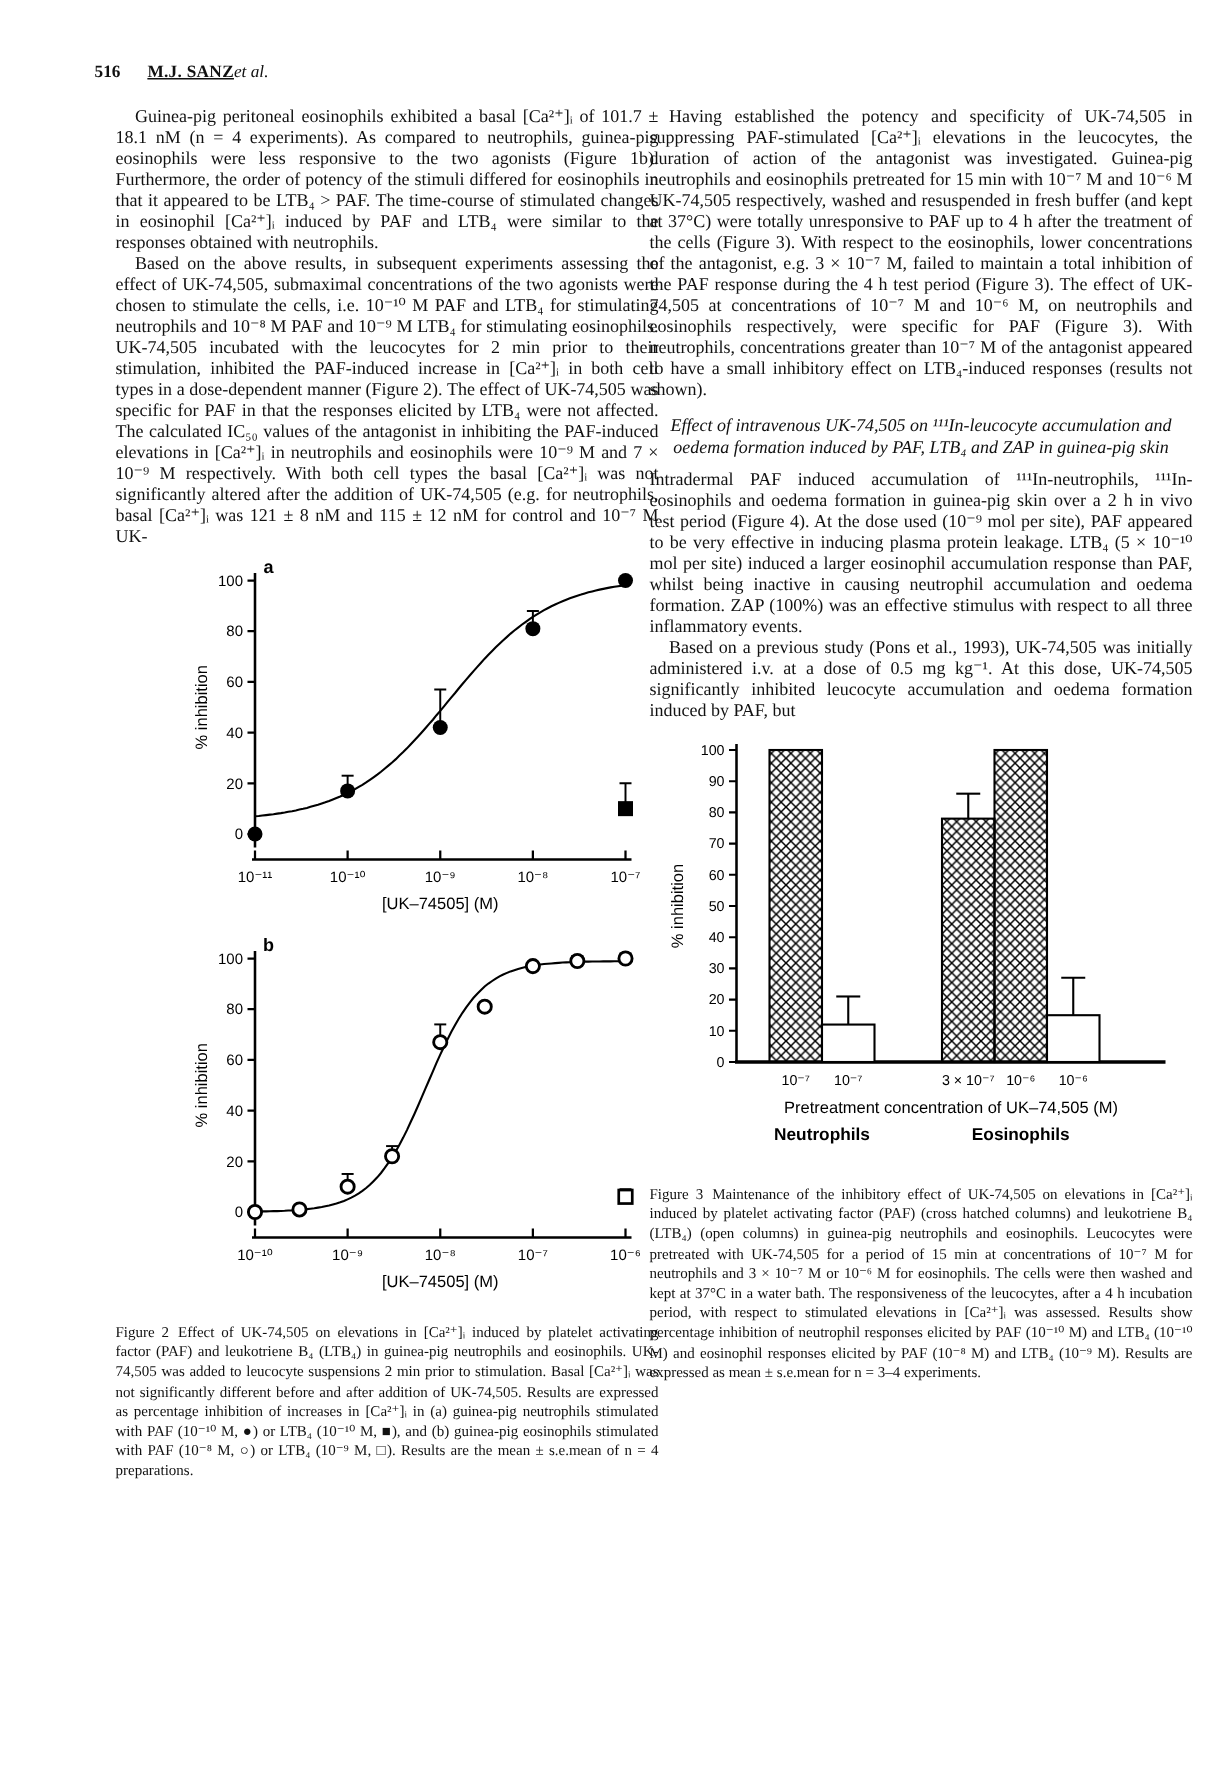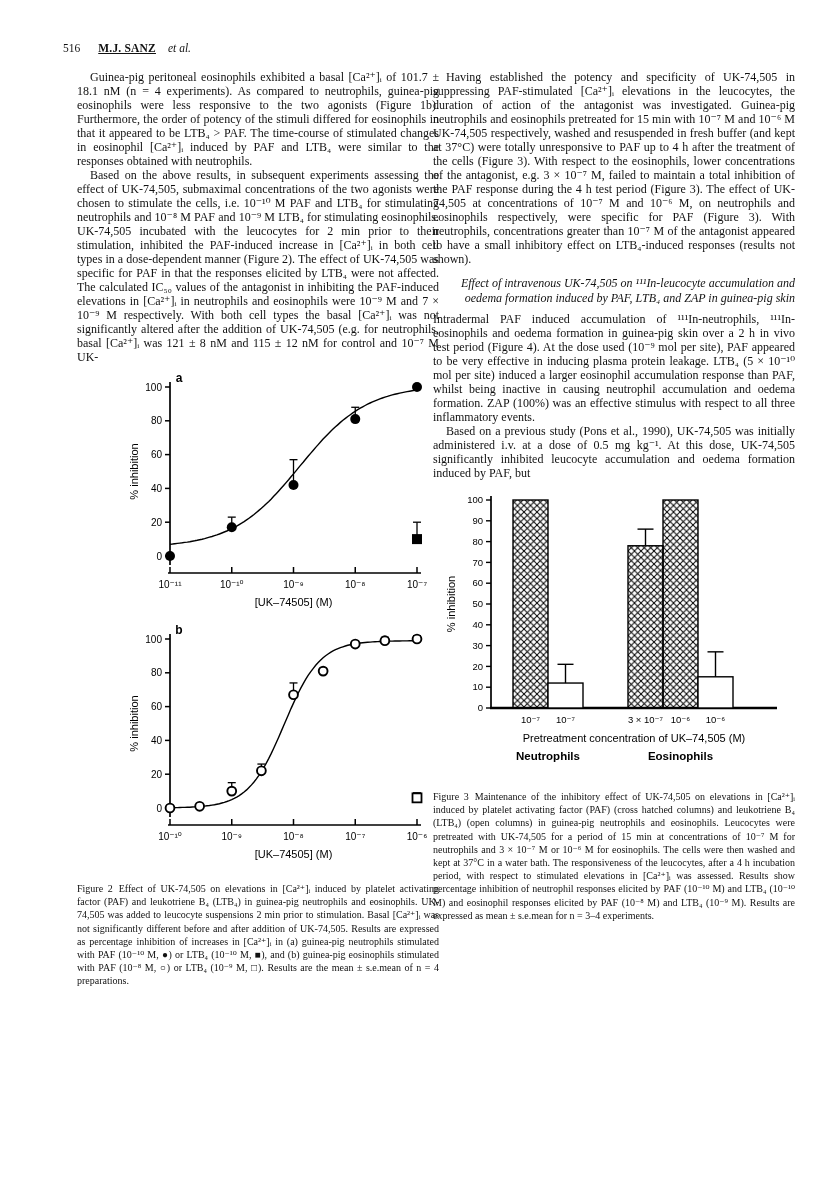--- a/index.html
+++ b/index.html
@@ -1,26 +1,26 @@
 <!DOCTYPE html>
 <html><head>
 <meta charset="utf-8">
 <style>
   html,body{margin:0;padding:0;background:#fff;}
   body{width:816px;height:1182px;position:relative;font-family:"Liberation Serif","DejaVu Serif",serif;color:#111;}
   .running-head{position:absolute;left:63px;top:42px;font-size:11.5px;}
-  .pagenum{font-weight:normal;margin-right:18px;margin-top:32px;}
+  .pagenum{font-weight:bold;margin-right:18px;margin-top:32px;}
   .authors{font-weight:bold;letter-spacing:0.2px;text-decoration:underline;}
-  .etal{font-style:italic;margin-left:12px;}
+  .etal{font-style:italic;margin-left:0;}
   .col{position:absolute;top:70px;width:362px;}
   .col-left{left:77px;}
   .col-right{left:433px;}
   p.body{margin:0;font-size:12px;line-height:14px;text-align:justify;}
   p.indent{text-indent:13px;}
-  .subhead{margin:10px 0 7px 0;font-size:12px;line-height:14.5px;font-style:italic;font-weight:normal;text-align:right;}
+  .subhead{margin:10px 0 7px 0;font-size:12px;line-height:14.5px;font-style:italic;font-weight:normal;text-align:center;}
   .figure{margin-top:6px;}
   .fig2-charts{margin-left:46px;}
   .chart{line-height:0;}
   p.caption{margin:8px 0 0 0;font-size:10px;line-height:13.2px;text-align:justify;}
   .cap-label{font-weight:normal;margin-right:6px;}
   svg text{font-family:"Liberation Sans","DejaVu Sans",sans-serif;}
 </style>
 </head>
 <body>
 
@@ -131,21 +131,21 @@
           </svg></div>
     </div>
     <p class="caption"><span class="cap-label">Figure 2</span><span>Effect of UK-74,505 on elevations in [Ca²⁺]ᵢ induced by platelet activating factor (PAF) and leukotriene B₄ (LTB₄) in guinea-pig neutrophils and eosinophils. UK-74,505 was added to leucocyte suspensions 2 min prior to stimulation. Basal [Ca²⁺]ᵢ was not significantly different before and after addition of UK-74,505. Results are expressed as percentage inhibition of increases in [Ca²⁺]ᵢ in (a) guinea-pig neutrophils stimulated with PAF (10⁻¹⁰ M, ●) or LTB₄ (10⁻¹⁰ M, ■), and (b) guinea-pig eosinophils stimulated with PAF (10⁻⁸ M, ○) or LTB₄ (10⁻⁹ M, □). Results are the mean ± s.e.mean of n = 4 preparations.</span></p>
   </div>
 </div>
 
 <div class="col col-right">
   <p class="body indent">Having established the potency and specificity of UK-74,505 in suppressing PAF-stimulated [Ca²⁺]ᵢ elevations in the leucocytes, the duration of action of the antagonist was investigated. Guinea-pig neutrophils and eosinophils pretreated for 15 min with 10⁻⁷ M and 10⁻⁶ M UK-74,505 respectively, washed and resuspended in fresh buffer (and kept at 37°C) were totally unresponsive to PAF up to 4 h after the treatment of the cells (Figure 3). With respect to the eosinophils, lower concentrations of the antagonist, e.g. 3 × 10⁻⁷ M, failed to maintain a total inhibition of the PAF response during the 4 h test period (Figure 3). The effect of UK-74,505 at concentrations of 10⁻⁷ M and 10⁻⁶ M, on neutrophils and eosinophils respectively, were specific for PAF (Figure 3). With neutrophils, concentrations greater than 10⁻⁷ M of the antagonist appeared to have a small inhibitory effect on LTB₄-induced responses (results not shown).</p>
   <h3 class="subhead">Effect of intravenous UK-74,505 on ¹¹¹In-leucocyte accumulation and oedema formation induced by PAF, LTB₄ and ZAP in guinea-pig skin</h3>
   <p class="body">Intradermal PAF induced accumulation of ¹¹¹In-neutrophils, ¹¹¹In-eosinophils and oedema formation in guinea-pig skin over a 2 h in vivo test period (Figure 4). At the dose used (10⁻⁹ mol per site), PAF appeared to be very effective in inducing plasma protein leakage. LTB₄ (5 × 10⁻¹⁰ mol per site) induced a larger eosinophil accumulation response than PAF, whilst being inactive in causing neutrophil accumulation and oedema formation. ZAP (100%) was an effective stimulus with respect to all three inflammatory events.</p>
-  <p class="body indent">Based on a previous study (Pons et al., 1990), UK-74,505 was initially administered i.v. at a dose of 0.5 mg kg⁻¹. At this dose, UK-74,505 significantly inhibited leucocyte accumulation and oedema formation induced by PAF, but</p>
+  <p class="body indent">Based on a previous study (Pons et al., 1993), UK-74,505 was initially administered i.v. at a dose of 0.5 mg kg⁻¹. At this dose, UK-74,505 significantly inhibited leucocyte accumulation and oedema formation induced by PAF, but</p>
   <div class="figure">
     <div id="fig3" class="chart"><svg width="360" height="296" viewBox="0 0 360 296">
           <defs>
             <pattern id="xh" width="6.5" height="6.5" patternUnits="userSpaceOnUse">
               <path d="M0 0L6.5 6.5M6.5 0L0 6.5" stroke="#000" stroke-width="1"></path>
             </pattern>
           </defs>
           <line x1="58" y1="10" x2="58" y2="222" stroke="#000" stroke-width="1.7"></line>
           <line x1="53" y1="222" x2="58" y2="222" stroke="#000" stroke-width="1.4"></line>
           <text x="50" y="225.2" text-anchor="end" font-size="9.5" font-weight="normal" fill="#000">0</text>

